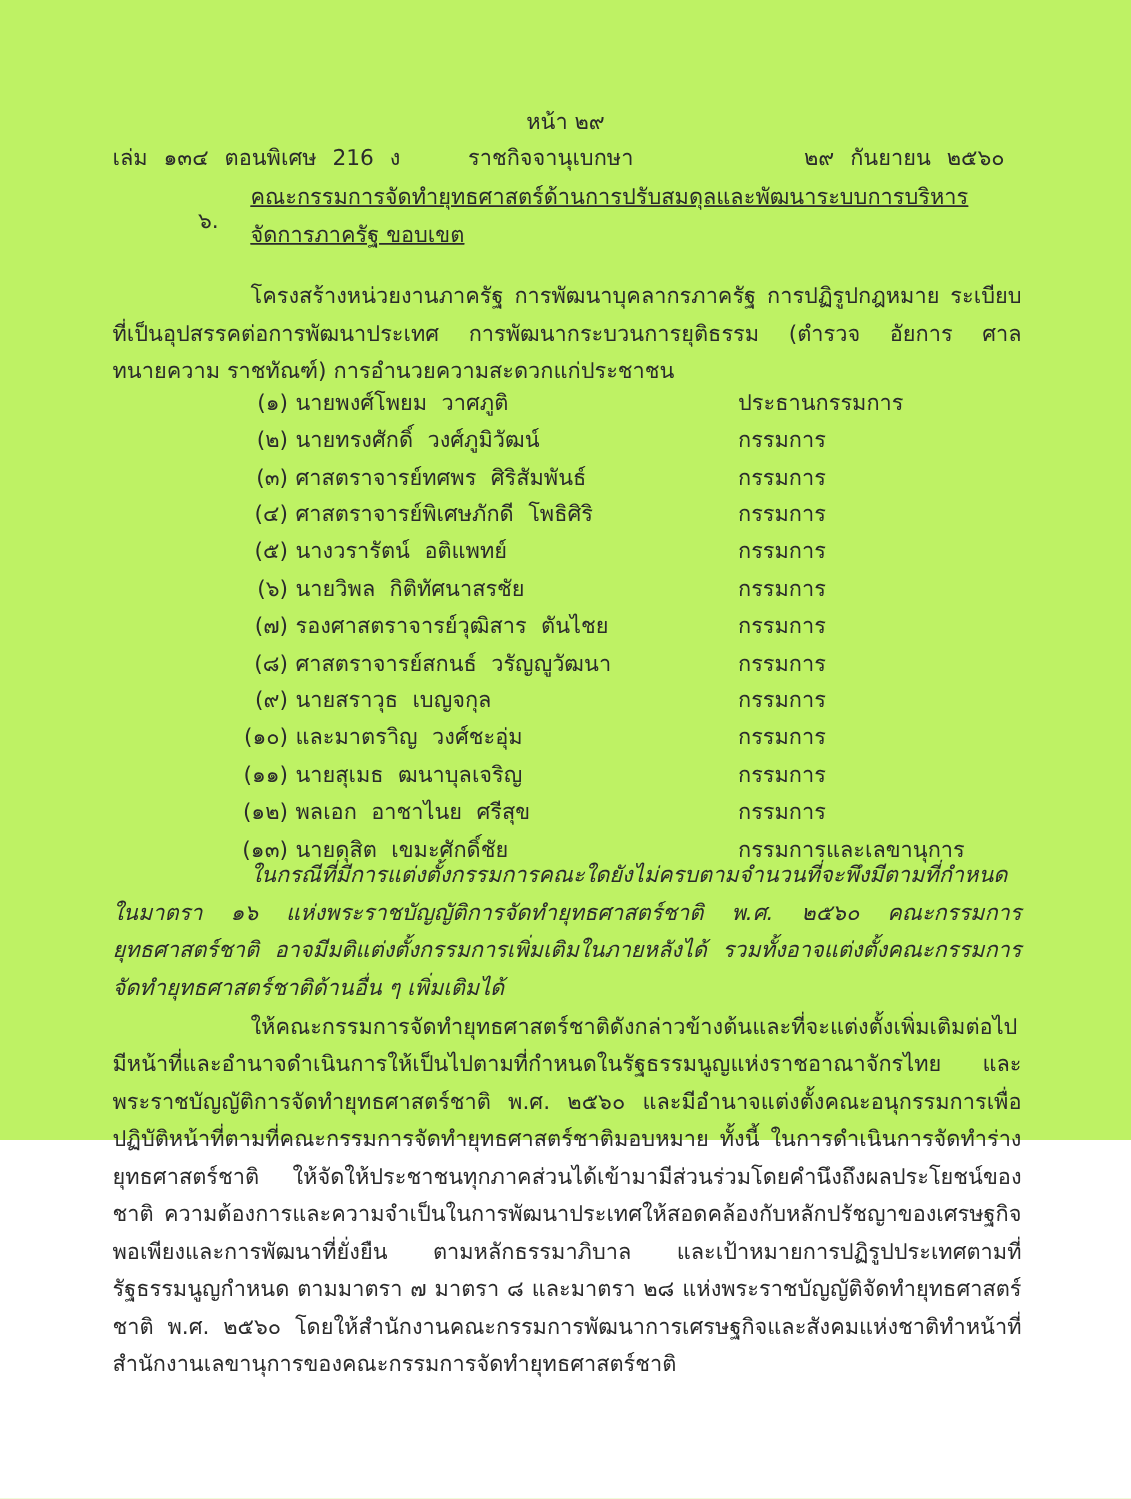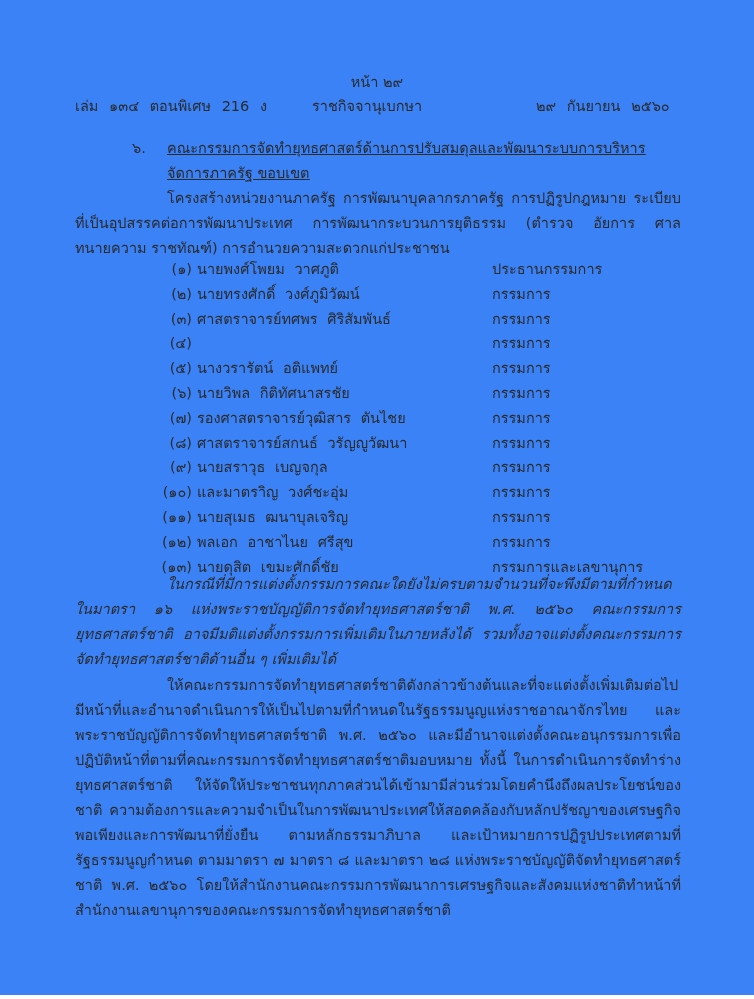--- a/index.html
+++ b/index.html
@@ -1,28 +1,28 @@
 <!DOCTYPE html>
 <html><head>
 <meta charset="utf-8">
 <style>
   html, body { margin: 0; padding: 0; background: #ffffff; }
   body {
     width: 754px; height: 999px; position: relative; overflow: hidden;
     font-family: "DejaVu Sans", sans-serif; color: #2b2b2b;
   }
-  .page { position: absolute; left: 0; top: 0; width: 754px; height: 995px; background: #3b82f6; }
+  .page { position: absolute; left: 0; top: 0; width: 754px; height: 760px; background: #bef264; }
   .abs { position: absolute; white-space: nowrap; }
   .t { font-size: 14.5px; line-height: 25px; }
   .pageno { top: 70px; left: 0; width: 754px; text-align: center; }
   .hdr-left { top: 94px; left: 75px; word-spacing: 6px; }
   .hdr-mid { top: 94px; left: 312px; }
   .hdr-right { top: 94px; left: 536px; word-spacing: 6px; }
   .sec-num { top: 136px; left: 132px; }
-  .sec-title { top: 136px; left: 167px; width: 520px; white-space: normal; text-decoration: underline; }
+  .sec-title { top: 120px; left: 167px; width: 520px; white-space: normal; text-decoration: underline; }
   .sec-title span { text-decoration: underline; }
   .para {
     position: absolute; left: 75px; width: 606px;
     text-indent: 92px; text-align: justify; text-align-last: left;
     white-space: normal;
   }
   .list { position: absolute; left: 0; top: 257px; width: 754px; }
   .row { position: relative; height: 24.8px; }
   .row .num { position: absolute; left: 137px; width: 55px; text-align: right; padding-right: 0; }
   .row .name { position: absolute; left: 197px; word-spacing: 5px; }
@@ -56,20 +56,21 @@
       <span class="name">นายทรงศักดิ์  วงศ์ภูมิวัฒน์</span>
       <span class="role">กรรมการ</span>
     </div>
     <div class="row">
       <span class="num">(๓)</span>
       <span class="name">ศาสตราจารย์ทศพร  ศิริสัมพันธ์</span>
       <span class="role">กรรมการ</span>
     </div>
     <div class="row">
       <span class="num">(๔)</span>
+      <span class="name">ศาสตราจารย์พิเศษภักดี  โพธิศิริ</span>
       <span class="role">กรรมการ</span>
     </div>
     <div class="row">
       <span class="num">(๕)</span>
       <span class="name">นางวรารัตน์  อติแพทย์</span>
       <span class="role">กรรมการ</span>
     </div>
     <div class="row">
       <span class="num">(๖)</span>
       <span class="name">นายวิพล  กิติทัศนาสรชัย</span>

